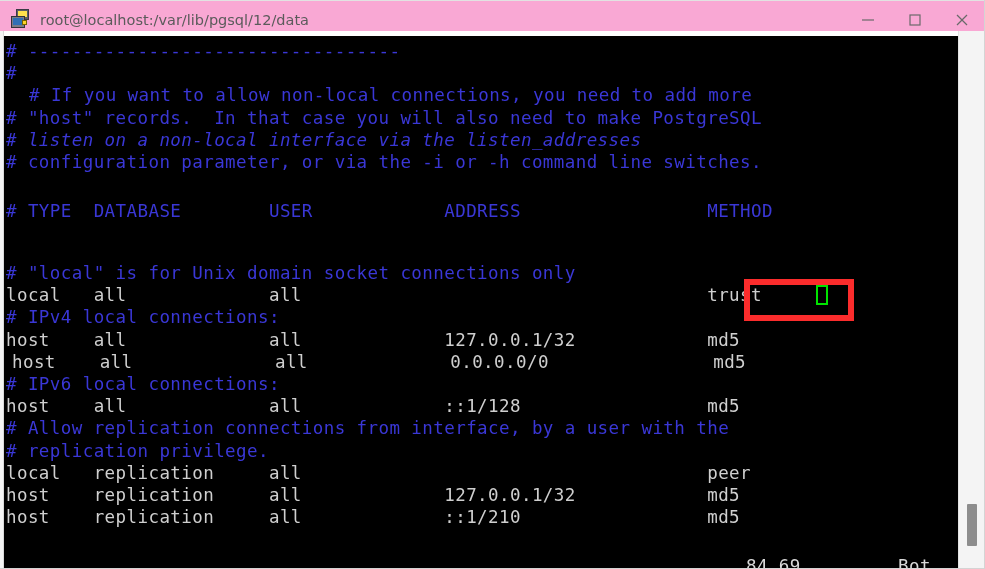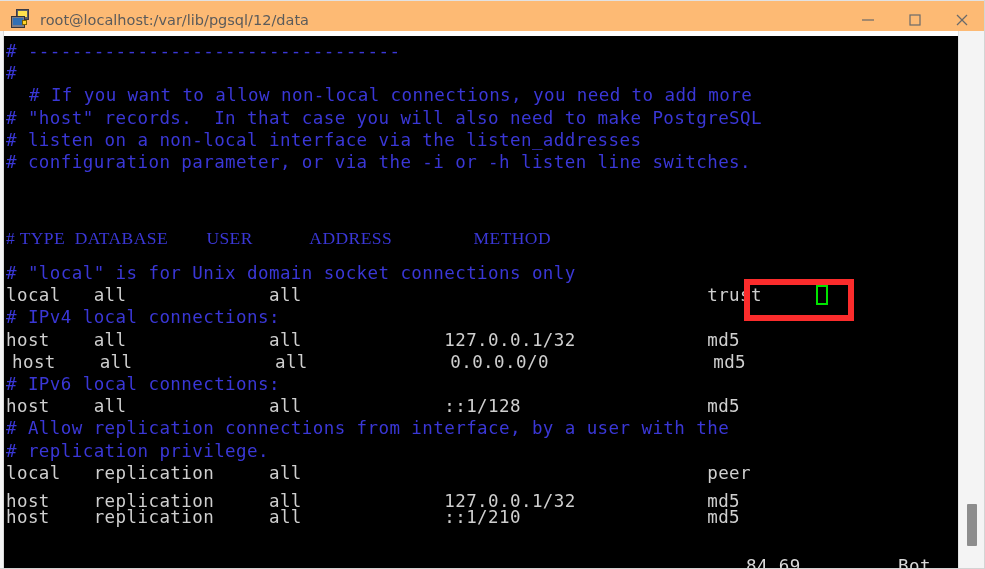--- a/index.html
+++ b/index.html
@@ -22,21 +22,21 @@
     background: #f2f2f2;
     overflow: hidden;
   }
 
   
   .titlebar {
     position: absolute;
     left: 0; top: 0;
     width: 985px;
     height: 38px;
-    background: #fdba74;
+    background: #f9a8d4;
     display: flex;
     align-items: center;
     border-top: 1px solid #e2e2e2;
     box-sizing: border-box;
   }
   .title-icon {
     width: 22px;
     height: 22px;
     margin-left: 10px;
     margin-right: 8px;
@@ -232,37 +232,37 @@
   <div class="term-outer">
     <div class="term-left-border"></div>
 
     <div class="term">
       <div class="screen" id="screen">
 
       <div class="line cmt" style="top: 4px; left: 2px;"># ----------------------------------</div>
           <div class="line cmt" style="top: 26.2px; left: 2px;">#</div>
           <div class="line cmt" style="top: 48.4px; left: 2px; margin-left: 23px;"># If you want to allow non-local connections, you need to add more</div>
           <div class="line cmt" style="top: 70.6px; left: 2px;"># "host" records.  In that case you will also need to make PostgreSQL</div>
-          <div class="line cmt" style="top: 92.8px; left: 2px;"># listen on a non-local interface via the listen_addresses</div>
-          <div class="line cmt" style="top: 115px; left: 2px;"># configuration parameter, or via the -i or -h listen line switches.</div>
+          <div class="line cmt" style="top: 92.8px; left: 2px; font-style: italic;"># listen on a non-local interface via the listen_addresses</div>
+          <div class="line cmt" style="top: 115px; left: 2px;"># configuration parameter, or via the -i or -h command line switches.</div>
           <div class="line cmt" style="top: 137.2px; left: 2px;"></div>
           <div class="line cmt" style="top: 159.4px; left: 2px;"></div>
-          <div class="line cmt" style="top: 191px; left: 2px; font-family: Liberation Serif, serif;"># TYPE  DATABASE        USER            ADDRESS                 METHOD</div>
+          <div class="line cmt" style="top: 164px; left: 2px;"># TYPE  DATABASE        USER            ADDRESS                 METHOD</div>
           <div class="line cmt" style="top: 203.8px; left: 2px;"></div>
           <div class="line cmt" style="top: 226px; left: 2px;"># "local" is for Unix domain socket connections only</div>
           <div class="line txt" style="top: 248.2px; left: 2px;">local   all             all                                     trust</div>
           <div class="line cmt" style="top: 270.4px; left: 2px;"># IPv4 local connections:</div>
           <div class="line txt" style="top: 292.6px; left: 2px; text-align: right;">host    all             all             127.0.0.1/32            md5</div>
           <div class="line txt" style="top: 314.8px; left: 8px;">host    all             all             0.0.0.0/0               md5</div>
           <div class="line cmt" style="top: 337px; left: 2px;"># IPv6 local connections:</div>
           <div class="line txt" style="top: 359.2px; left: 2px;">host    all             all             ::1/128                 md5</div>
           <div class="line cmt" style="top: 381.4px; left: 2px;"># Allow replication connections from interface, by a user with the</div>
           <div class="line cmt" style="top: 403.6px; left: 2px;"># replication privilege.</div>
           <div class="line txt" style="top: 425.8px; left: 2px;">local   replication     all                                     peer</div>
-          <div class="line txt" style="top: 448px; left: 2px; margin-top: 6px;">host    replication     all             127.0.0.1/32            md5</div>
+          <div class="line txt" style="top: 448px; left: 2px;">host    replication     all             127.0.0.1/32            md5</div>
           <div class="line txt" style="top: 470.2px; left: 2px;">host    replication     all             ::1/210                 md5</div>
           <div class="line status" style="top: 518.6px; left: 742px;">84,69</div>
           <div class="line status" style="top: 518.6px; left: 894px;">Bot</div>
           <div class="redbox" style="left: 740px; top: 243.2px; width: 110px; height: 42px; border-color: rgb(251, 44, 44);"></div>
           <div class="cursor-box" style="left: 812px; top: 249.2px; width: 12px; height: 20px; border-color: rgb(0, 228, 0);"></div>
         </div>
     </div>
   </div>
 
   <div class="scrollbar">

